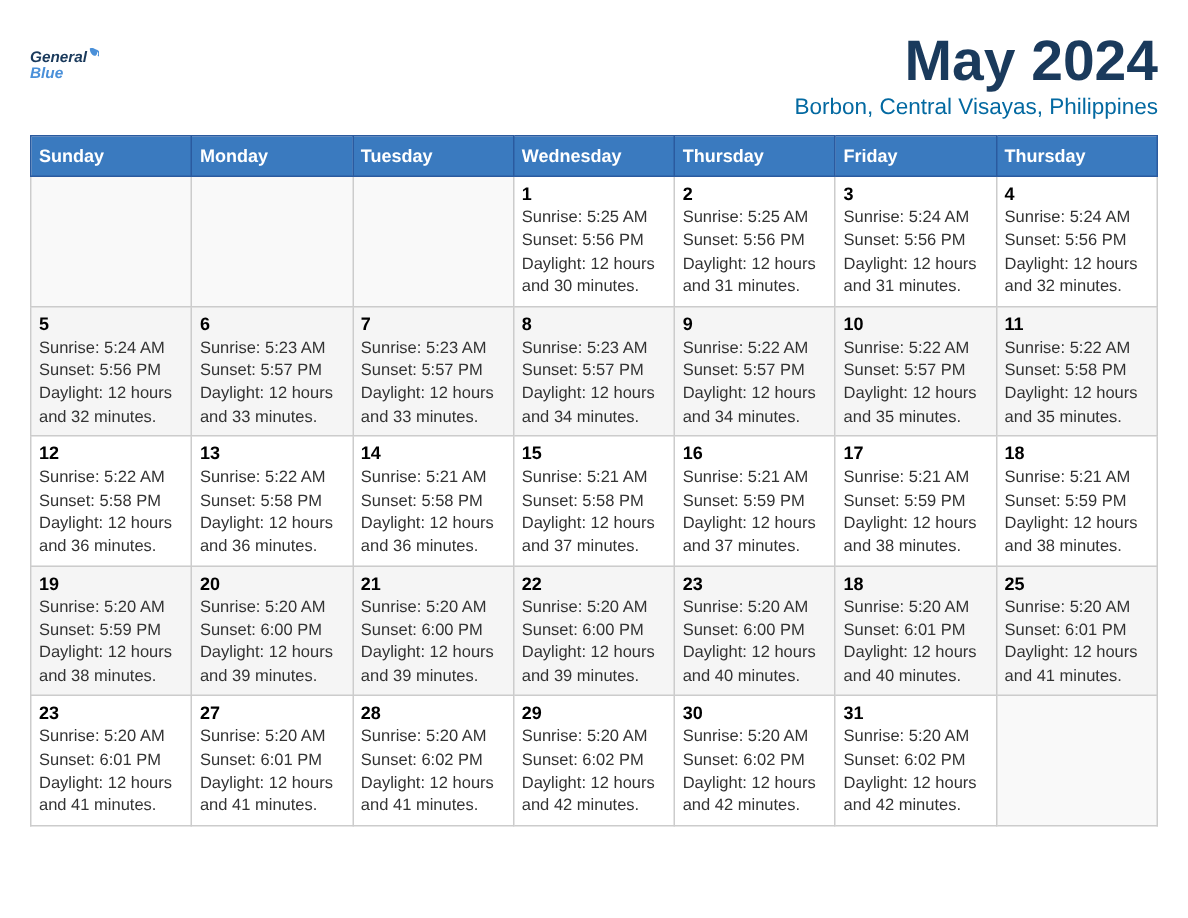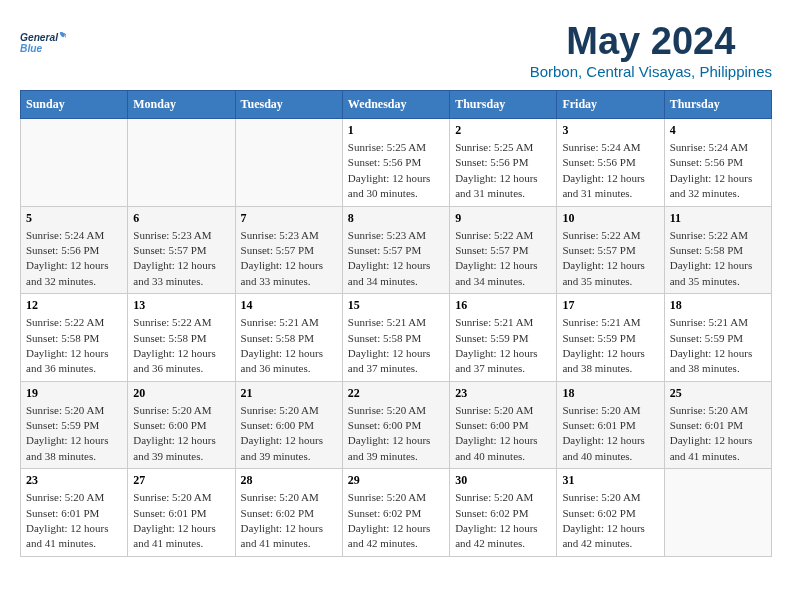--- a/index.html
+++ b/index.html
@@ -10,37 +10,36 @@
       min-height: 612px;
       padding: 20px;
     }
     .header-section {
       display: flex;
       justify-content: space-between;
       align-items: flex-start;
       margin-bottom: 10px;
     }
     .title-section {
-      text-align: center;
+      text-align: right;
     }
     .month-title {
       font-size: 38px;
       font-weight: bold;
       color: #1a3a5c;
     }
     .location-title {
       font-size: 15px;
       color: #0369a1;
       font-weight: normal;
     }
     .calendar-table {
       width: 100%;
       border-collapse: collapse;
       font-size: 11px;
-      font-family: Liberation Serif, serif;
     }
     .calendar-table th {
       background-color: #3a7abf;
       color: #fff;
       text-align: left;
       padding: 6px 5px;
       font-size: 12px;
       font-weight: bold;
       border: 1px solid #2a5a9f;
     }

